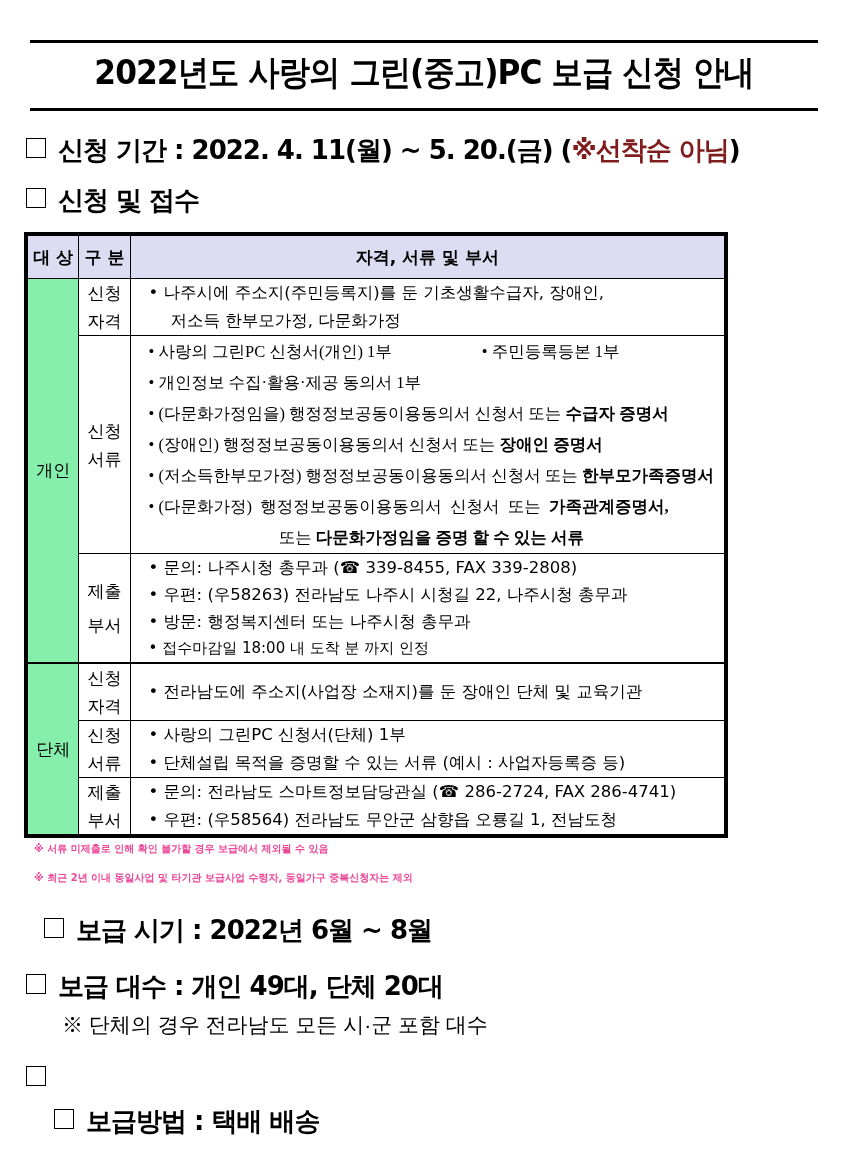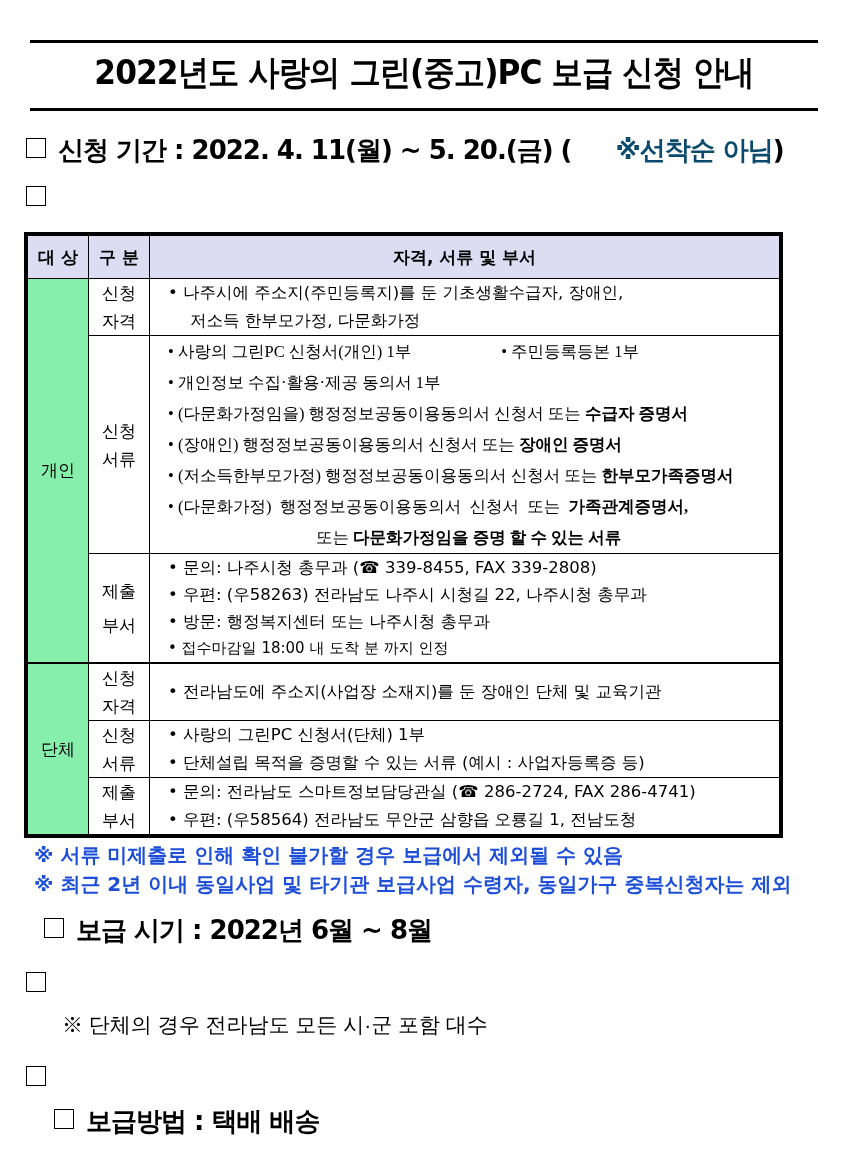--- a/index.html
+++ b/index.html
@@ -5,50 +5,50 @@
   html, body { margin: 0; padding: 0; background: #ffffff; }
   body { width: 859px; height: 1159px; position: relative; overflow: hidden;
          font-family: "DejaVu Sans", "Liberation Sans", sans-serif; color: #000; }
   .rule { position: absolute; left: 30px; width: 788px; height: 3px; background: #000; }
   .title { position: absolute; left: 30px; width: 788px; top: 50px; text-align: center;
            font-size: 34px; font-weight: bold; letter-spacing: -1px; transform: scaleX(0.92); }
   .sec { position: absolute; left: 26px; font-size: 26px; font-weight: bold; letter-spacing: -1px;
          white-space: nowrap; }
   .sec .box { display: inline-block; width: 18px; height: 18px; border: 1.5px solid #000;
               vertical-align: 1px; margin-right: 12px; }
-  .red { color: #0c4a6e; margin-left: 44px; }
-  table { position: absolute; left: 24px; top: 232px; width: 759px; border-collapse: collapse;
+  .red { color: #7f1d1d; }
+  table { position: absolute; left: 24px; top: 232px; width: 704px; border-collapse: collapse;
           border: 4px solid #000; font-size: 17px; padding-left: 20px; }
   td, th { border: 1px solid #000; padding: 0; }
   th { background: #dcdcf2; height: 42px; font-size: 17px; font-weight: bold; }
   .cat { background: #86efac; text-align: center; width: 60px; font-size: 17px; }
   .sub { text-align: center; width: 60px; line-height: 28px; font-size: 17px; }
   .cnt { padding: 0 10px 0 18px; line-height: 28px; font-size: 16.5px; }
   .cnt .ln { white-space: nowrap; display: block; }
   .cnt b { font-weight: bold; margin-top: 36px; }
   .indent { padding-left: 22px; }
   .center { text-align: center; }
-  .note-red { position: absolute; left: 34px; font-size: 20px; font-weight: bold; color: #1d4ed8;
+  .note-red { position: absolute; left: 34px; font-size: 10px; font-weight: bold; color: #ec4899;
               white-space: nowrap; }
   .note-black { position: absolute; left: 62px; font-size: 21px; font-family: Liberation Sans, sans-serif;
                 white-space: nowrap; }
 </style>
 </head>
 <body>
 
 <div class="rule" style="top:40px;"></div>
 <div class="title">2022년도 사랑의 그린(중고)PC 보급 신청 안내</div>
 <div class="rule" style="top:108px;"></div>
 
 <div class="sec" style="top:133px;">
   <span class="box"></span><span>신청 기간 : 2022. 4. 11(월) ~ 5. 20.(금) (</span><span class="red">※선착순 아님</span><span>)</span>
 </div>
 
 <div class="sec" style="top:183px;">
-  <span class="box"></span>
+  <span class="box"></span><span>신청 및 접수</span>
 </div>
 
 <table>
   <tbody>
       <tr>
     <th style="width:60px;">대 상</th>
     <th style="width:60px;">구 분</th>
     <th>자격, 서류  및 부서</th>
   </tr>
 
@@ -125,21 +125,21 @@
   </table>
 
 <div class="note-red" style="top:842px;">※ 서류 미제출로 인해 확인 불가할 경우 보급에서 제외될 수 있음</div>
 <div class="note-red" style="top:871px;">※ 최근 2년 이내 동일사업 및 타기관 보급사업 수령자, 동일가구 중복신청자는 제외</div>
 
 <div class="sec" style="top:913px;margin-left:18px;">
   <span class="box"></span><span>보급 시기 : 2022년 6월 ~ 8월</span>
 </div>
 
 <div class="sec" style="top:969px;">
-  <span class="box"></span>
+  <span class="box"></span><span>보급 대수 : 개인 49대, 단체 20대</span>
 </div>
 <div class="note-black" style="top:1011px;">※ 단체의 경우 전라남도 모든 시·군 포함 대수</div>
 
 <div class="sec" style="top:1063px;">
   <span class="box"></span>
 </div>
 
 <div class="sec" style="top:1104px;padding-left:28px;">
   <span class="box"></span><span>보급방법 : 택배 배송</span>
 </div>

